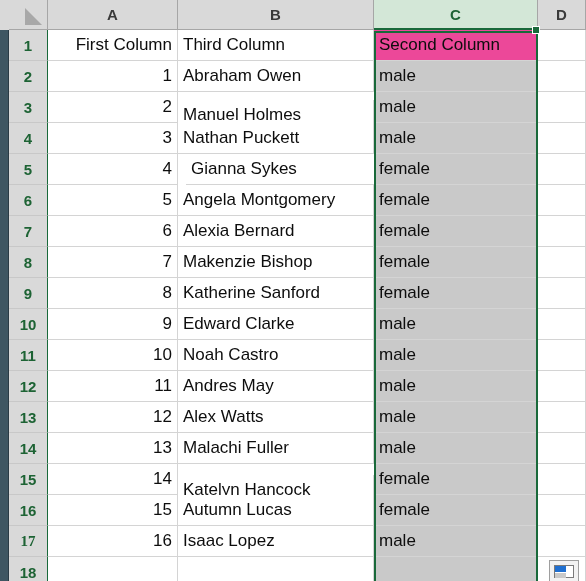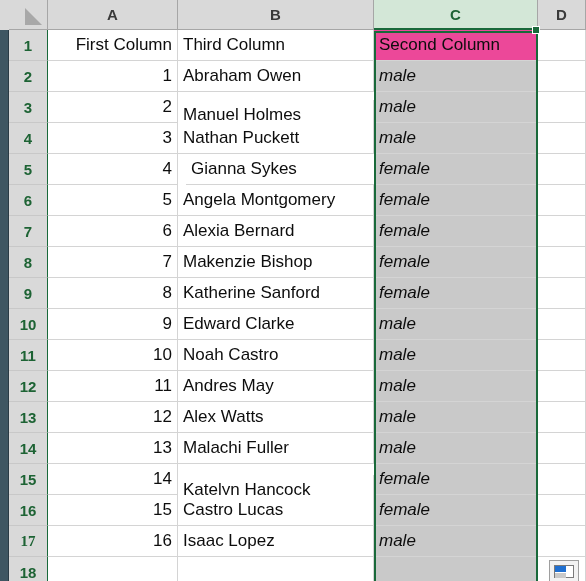--- a/index.html
+++ b/index.html
@@ -86,21 +86,21 @@
     font-size:17px;
     color:#0d0d0d;
     display:flex; align-items:center;
     padding:0 4px;
     white-space:nowrap;
     overflow:hidden;
     font-family:"Liberation Sans", sans-serif;
   }
   .cell.num { justify-content:flex-end; padding-right:5px; }
   .cell.txt { justify-content:flex-start; padding-left:5px; }
-  .cell.sel-fill { background:#c9c9c9; border-right:none;font-style:italic; }
+  .cell.sel-fill { background:#c9c9c9; border-right:none; }
   .cell.active-cell { background:#ec4899; border-right:none; }
 
   
   .sel-border {
     position:absolute;
     border:2px solid #19693a;
     pointer-events:none;
   }
   .fill-handle {
     position:absolute;
@@ -202,21 +202,21 @@
       <div class="cell txt" style="left: 178px; top: 185px; width: 196px; height: 31px;">Angela Montgomery</div>
       <div class="cell txt" style="left: 178px; top: 216px; width: 196px; height: 31px; text-align: center;">Alexia Bernard</div>
       <div class="cell txt" style="left: 178px; top: 247px; width: 196px; height: 31px;">Makenzie Bishop</div>
       <div class="cell txt" style="left: 178px; top: 278px; width: 196px; height: 31px;">Katherine Sanford</div>
       <div class="cell txt" style="left: 178px; top: 309px; width: 196px; height: 31px;">Edward Clarke</div>
       <div class="cell txt" style="left: 178px; top: 340px; width: 196px; height: 31px;">Noah Castro</div>
       <div class="cell txt" style="left: 178px; top: 371px; width: 196px; height: 31px;">Andres May</div>
       <div class="cell txt" style="left: 178px; top: 402px; width: 196px; height: 31px;">Alex Watts</div>
       <div class="cell txt" style="left: 178px; top: 433px; width: 196px; height: 31px;">Malachi Fuller</div>
       <div class="cell txt" style="left: 178px; top: 475px; width: 196px; height: 31px;">Katelyn Hancock</div>
-      <div class="cell txt" style="left: 178px; top: 495px; width: 196px; height: 31px;">Castro Lucas</div>
+      <div class="cell txt" style="left: 178px; top: 495px; width: 196px; height: 31px;">Autumn Lucas</div>
       <div class="cell txt" style="left: 178px; top: 526px; width: 196px; height: 31px;">Isaac Lopez</div>
       <div class="cell txt" style="left: 178px; top: 557px; width: 196px; height: 31px;"></div>
       <div class="cell txt active-cell" style="left: 374px; top: 30px; width: 164px; height: 31px;">Second Column</div>
       <div class="cell txt sel-fill" style="left: 374px; top: 61px; width: 164px; height: 31px;">male</div>
       <div class="cell txt sel-fill" style="left: 374px; top: 92px; width: 164px; height: 31px;">male</div>
       <div class="cell txt sel-fill" style="left: 374px; top: 123px; width: 164px; height: 31px;">male</div>
       <div class="cell txt sel-fill" style="left: 374px; top: 154px; width: 164px; height: 31px;">female</div>
       <div class="cell txt sel-fill" style="left: 374px; top: 185px; width: 164px; height: 31px;">female</div>
       <div class="cell txt sel-fill" style="left: 374px; top: 216px; width: 164px; height: 31px;">female</div>
       <div class="cell txt sel-fill" style="left: 374px; top: 247px; width: 164px; height: 31px;">female</div>

